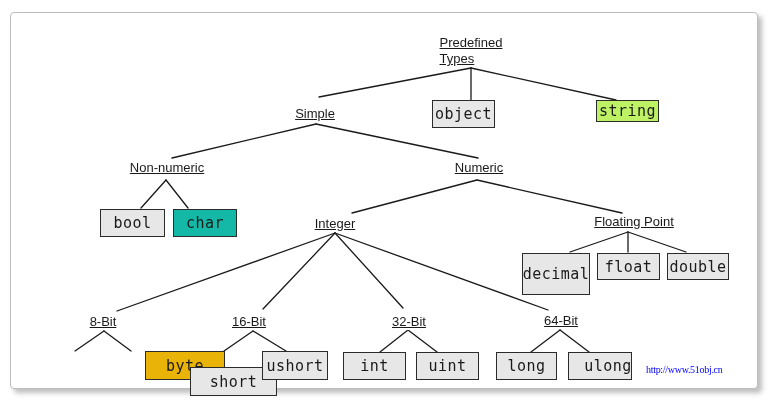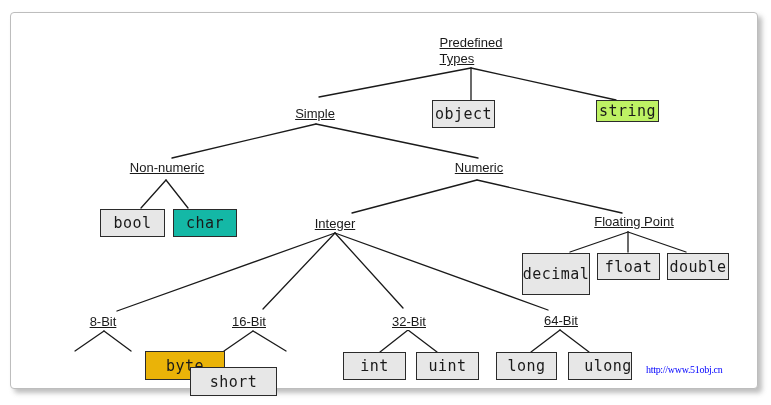--- a/index.html
+++ b/index.html
@@ -111,19 +111,20 @@
       <div class="node label" style="left: 561px; top: 313px;">64-Bit</div>
       <div class="node box" style="left: 432px; top: 100px; width: 63px; height: 28px; background: rgb(231, 231, 231); border: 1.5px solid rgb(43, 43, 43);">object</div>
       <div class="node box" style="left: 596px; top: 100px; width: 63px; height: 22px; background: #bef264; border: 1.5px solid rgb(43, 43, 43);">string</div>
       <div class="node box" style="left: 100px; top: 209px; width: 65px; height: 28px; background: rgb(231, 231, 231); border: 1.5px solid rgb(43, 43, 43);">bool</div>
       <div class="node box" style="left: 173px; top: 209px; width: 64px; height: 28px; background: #14b8a6; border: 1.5px solid rgb(43, 43, 43);">char</div>
       <div class="node box" style="left: 522px; top: 253px; width: 68px; height: 42px; background: rgb(231, 231, 231); border: 1.5px solid rgb(43, 43, 43);">decimal</div>
       <div class="node box" style="left: 597px; top: 253px; width: 63px; height: 27px; background: rgb(231, 231, 231); border: 1.5px solid rgb(43, 43, 43);">float</div>
       <div class="node box" style="left: 667px; top: 253px; width: 62px; height: 27px; background: rgb(231, 231, 231); border: 1.5px solid rgb(43, 43, 43);">double</div>
       <div class="node box" style="left: 107px; top: 351px; width: 80px; height: 29px; background: #eab308; border: 1.5px solid rgb(43, 43, 43); margin-left: 38px;">byte</div>
       <div class="node box" style="left: 190px; top: 351px; width: 87px; height: 29px; background: rgb(231, 231, 231); border: 1.5px solid rgb(43, 43, 43); margin-top: 16px;">short</div>
+      <div class="node box" style="left: 262px; top: 351px; width: 66px; height: 29px; background: rgb(231, 231, 231); border: 1.5px solid rgb(43, 43, 43);">ushort</div>
       <div class="node box" style="left: 343px; top: 352px; width: 63px; height: 28px; background: rgb(231, 231, 231); border: 1.5px solid rgb(43, 43, 43);">int</div>
       <div class="node box" style="left: 416px; top: 352px; width: 63px; height: 28px; background: rgb(231, 231, 231); border: 1.5px solid rgb(43, 43, 43);">uint</div>
       <div class="node box" style="left: 496px; top: 352px; width: 61px; height: 28px; background: rgb(231, 231, 231); border: 1.5px solid rgb(43, 43, 43);">long</div>
       <div class="node box" style="left: 568px; top: 352px; width: 64px; height: 28px; background: rgb(231, 231, 231); border: 1.5px solid rgb(43, 43, 43); padding-left: 16px;">ulong</div>
     </div>
   <div class="watermark" style="left: 646px; top: 364px; color: rgb(0, 0, 255);">http://www.51obj.cn</div>
 </div>
 
 </body></html>

